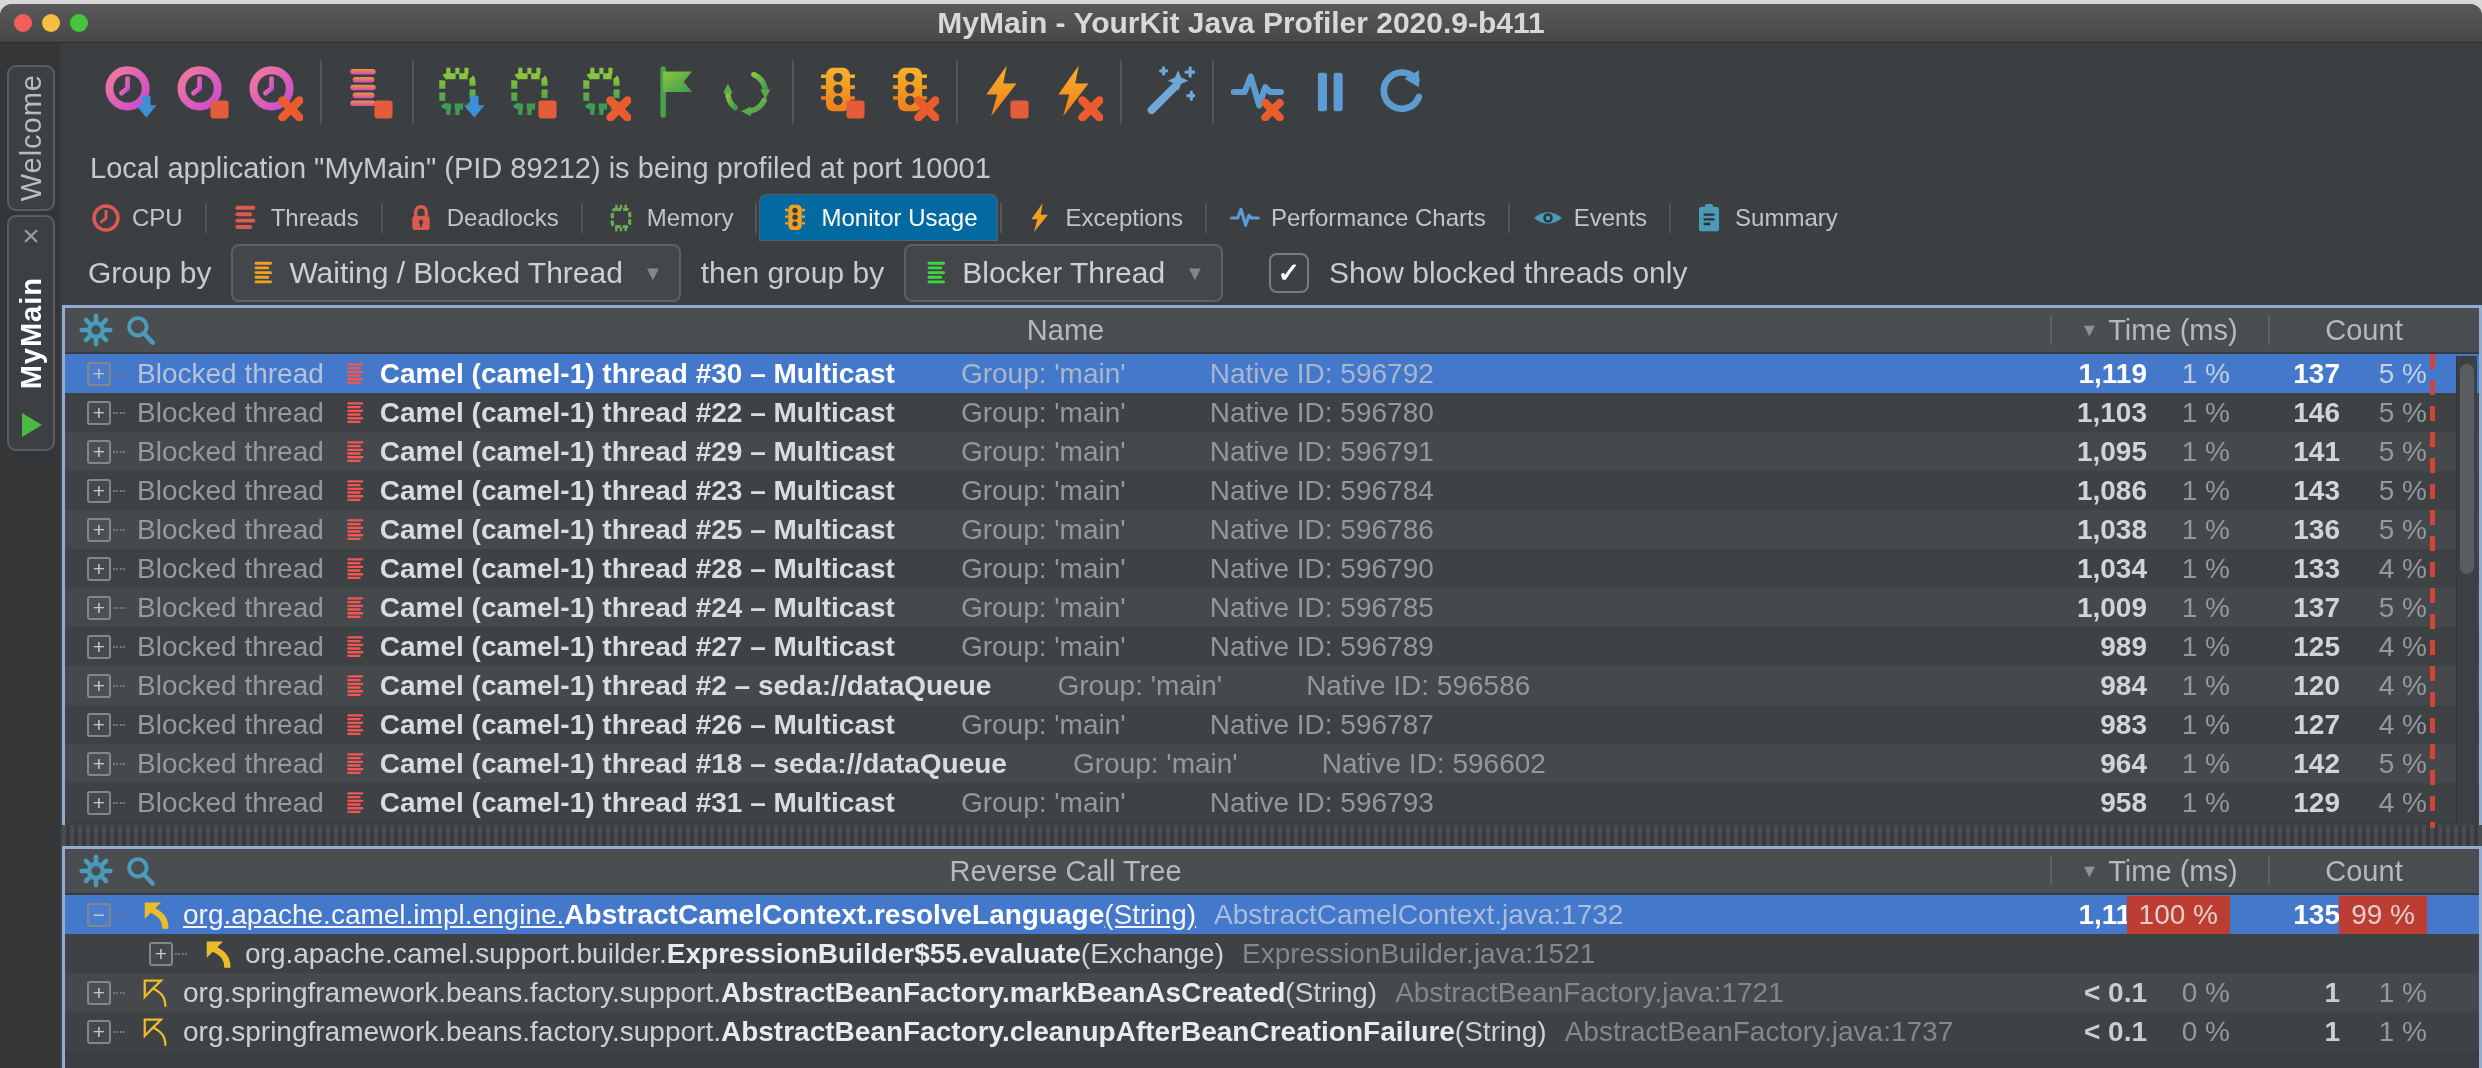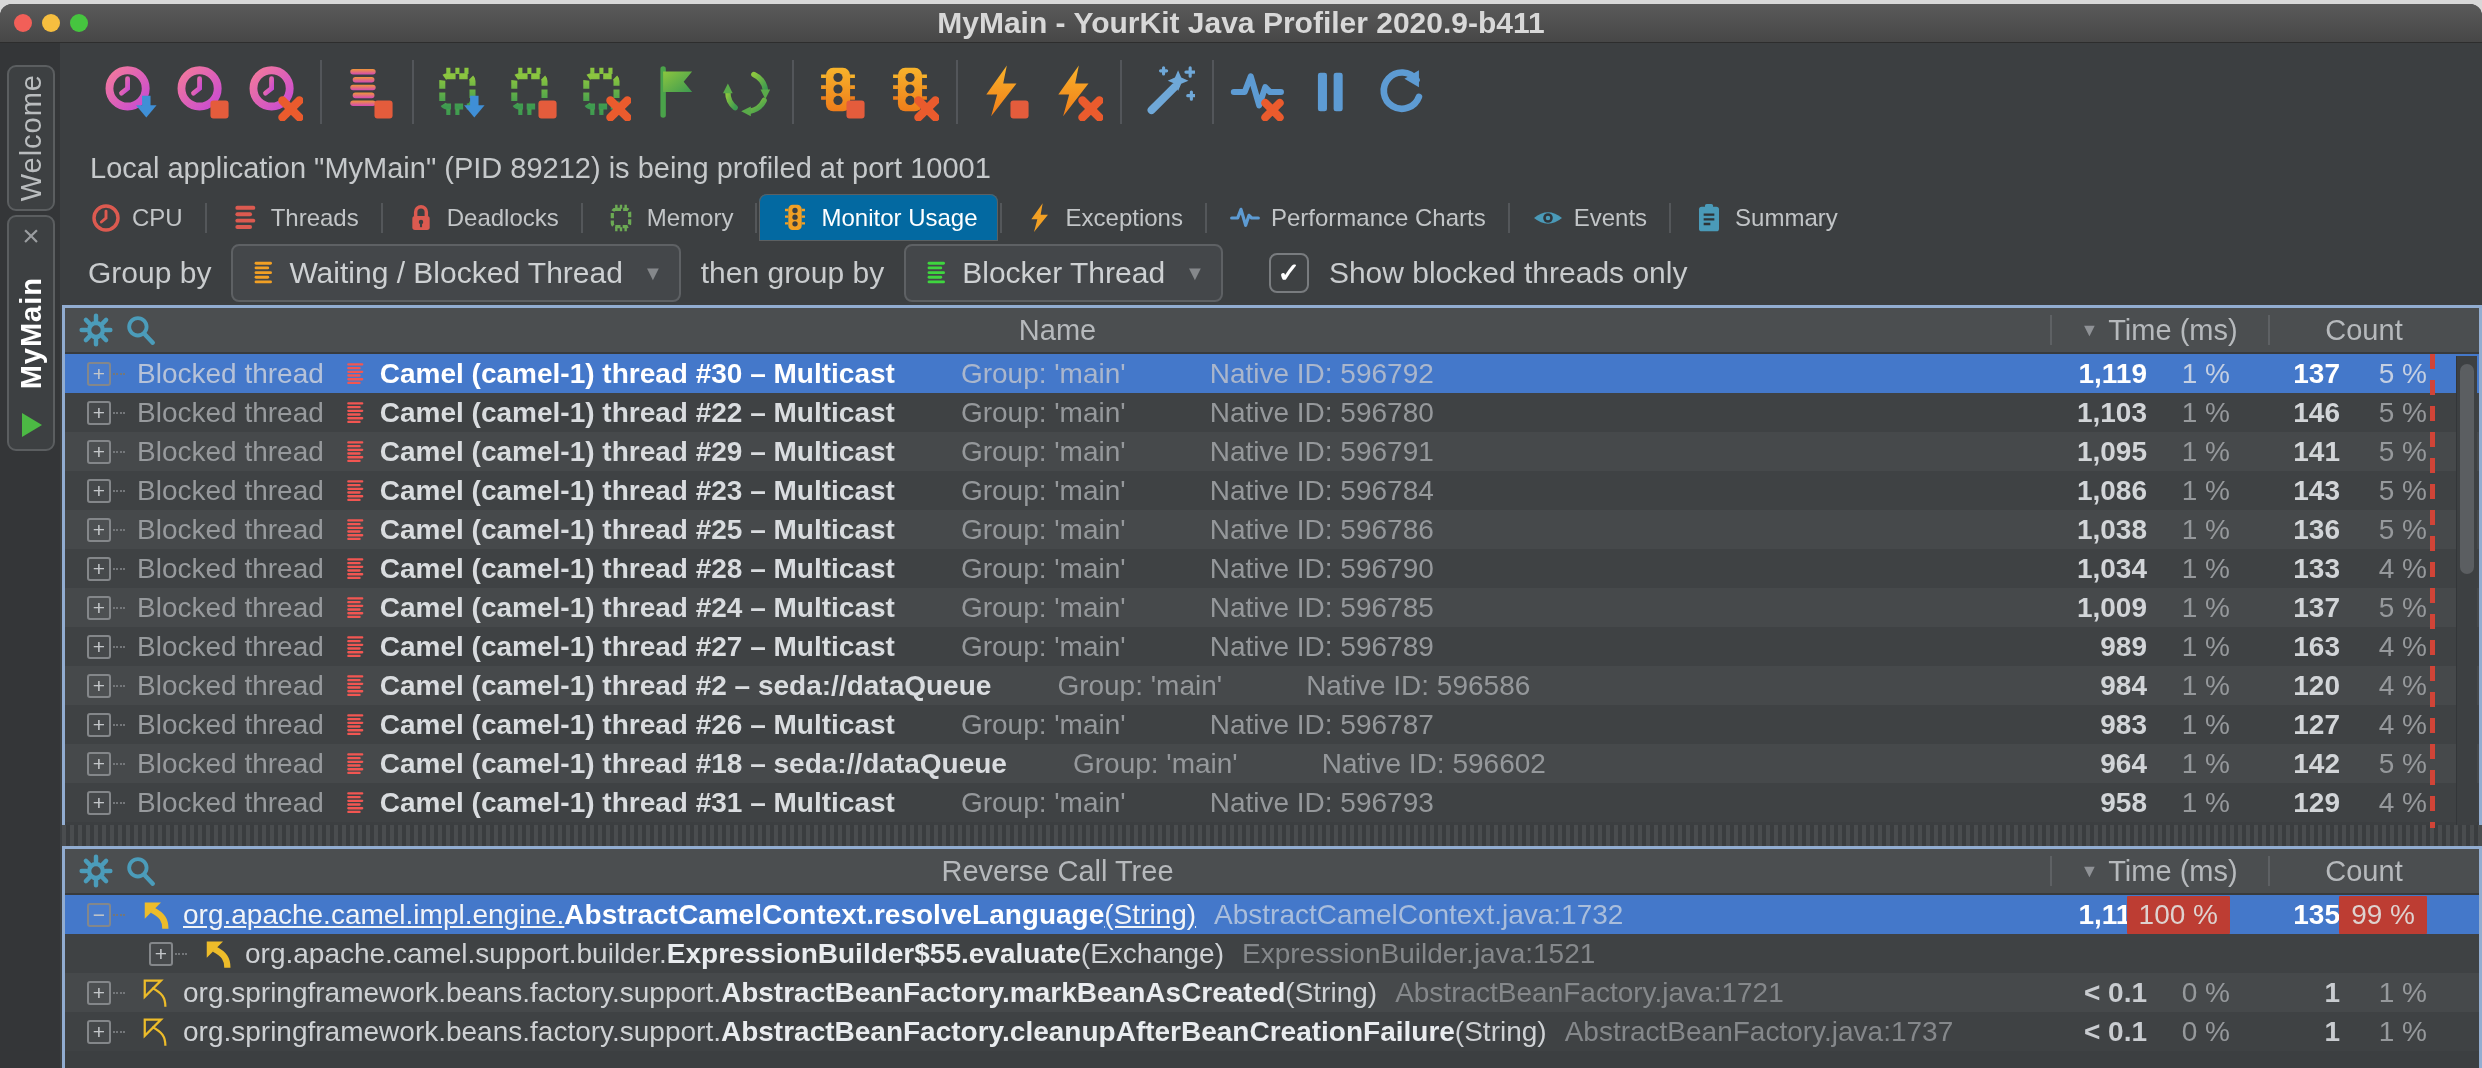--- a/index.html
+++ b/index.html
@@ -59,21 +59,21 @@
             display:flex;align-items:center;justify-content:center;color:#ffffff;font-size:27px;
             font-weight:700;margin-left:26px;}
   
   .panel{position:absolute;left:2px;right:0;border:3px solid #92add1;background:#3c3f41;overflow:hidden;}
   #threads-panel{top:263px;height:520px;}
   #calltree-panel{top:804px;height:280px;}
   .panel-header{position:relative;height:44px;background:#4b4e50;border-bottom:2px solid #383b3d;}
   .ph-icon{position:absolute;top:5px;width:34px;height:34px;}
   .ph-icon svg{width:34px;height:34px;}
   .ph-gear{left:14px;} .ph-search{left:58px;}
-  .ph-name{position:absolute;left:0;width:1985px;top:0;height:44px;line-height:44px;
+  .ph-name{position:absolute;left:8px;width:1985px;top:0;height:44px;line-height:44px;
            text-align:center;color:#b6b9bc;font-size:29px;}
   .ph-time{position:absolute;left:1985px;width:218px;top:0;height:44px;display:flex;
            align-items:center;justify-content:center;gap:10px;color:#b6b9bc;font-size:29px;}
   .ph-sort{font-size:18px;color:#8f9296;}
   .ph-count{position:absolute;left:2203px;width:192px;top:0;height:44px;line-height:44px;
             text-align:center;color:#b6b9bc;font-size:29px;}
   .ph-sep{position:absolute;top:7px;width:2px;height:30px;background:#5e6164;}
   .panel-body{position:absolute;left:0;right:0;top:46px;bottom:0;}
   
   .t-row{position:relative;height:39px;display:flex;align-items:center;background:#46494b;
@@ -806,21 +806,21 @@
                     <rect x="4.800000000000001" y="15.77142857142857" width="14.879999999999999" height="2.1257142857142854" rx="1.0285714285714285"></rect>
                     <rect x="4.800000000000001" y="19.2" width="12.48" height="2.1257142857142854" rx="1.0285714285714285"></rect>
                   </g>
                 </svg>
               </span>
               <span class="tname">Camel (camel-1) thread #27 – Multicast</span>
               <span class="tgroup">Group: 'main'</span>
               <span class="tnative">Native ID: 596789</span>
               <span class="v v-time">989</span>
               <span class="v v-tpct">1 %</span>
-              <span class="v v-count">163</span>
+              <span class="v v-count">125</span>
               <span class="v v-cpct">4 %</span>
             </div>
             <div class="t-row">
               <span class="expander">+</span>
               <span class="tree-dots"></span>
               <span class="prefix">Blocked thread</span>
               <span class="row-ticon">
                 <svg viewBox="0 0 24 24">
                   <defs>
                     <linearGradient id="gtbf25652" x1="0" y1="0" x2="0" y2="1">

